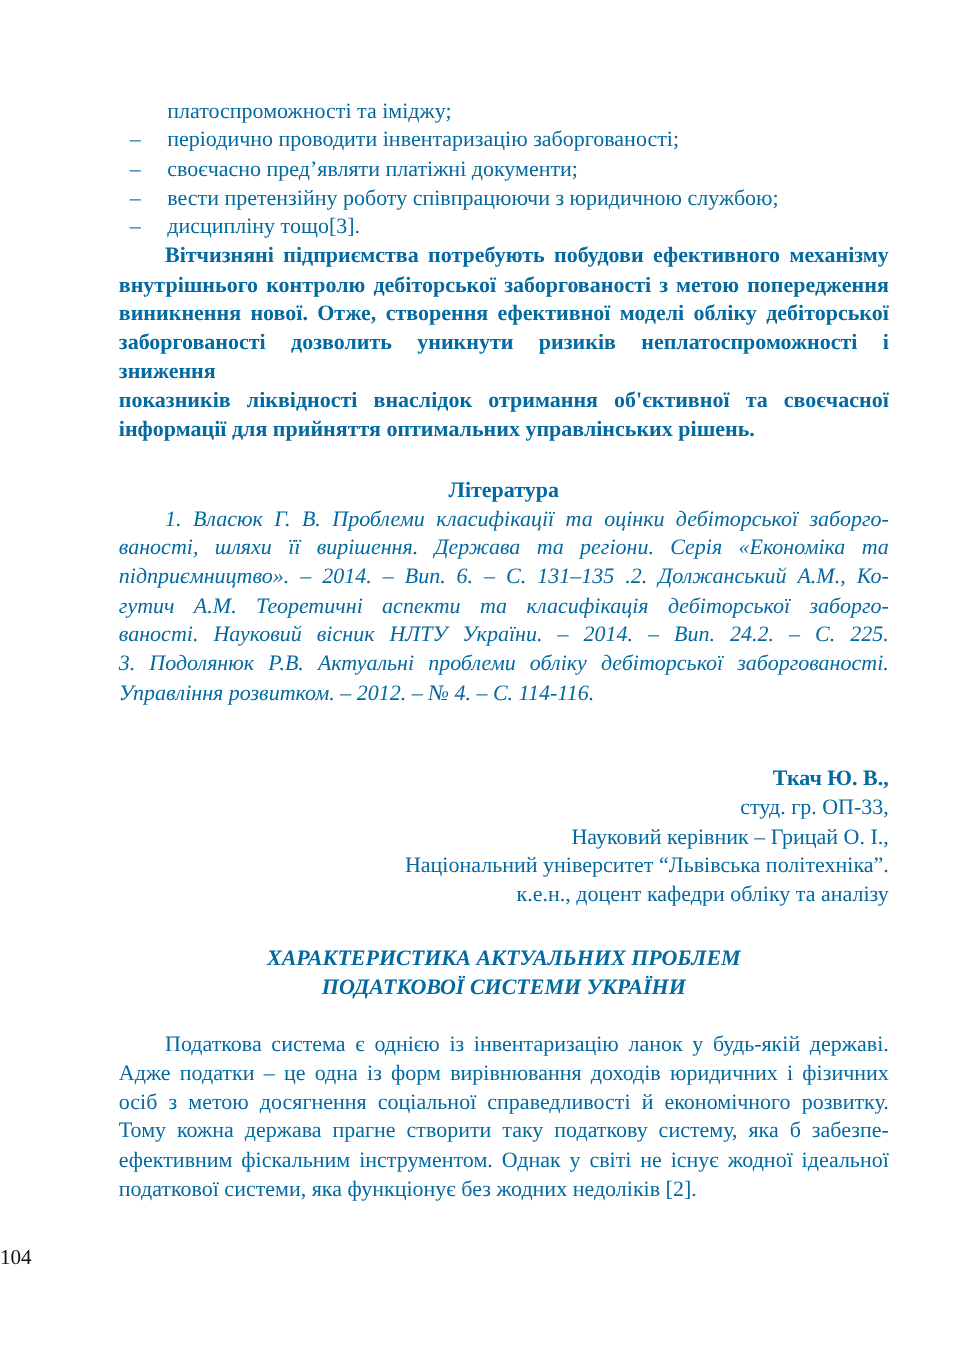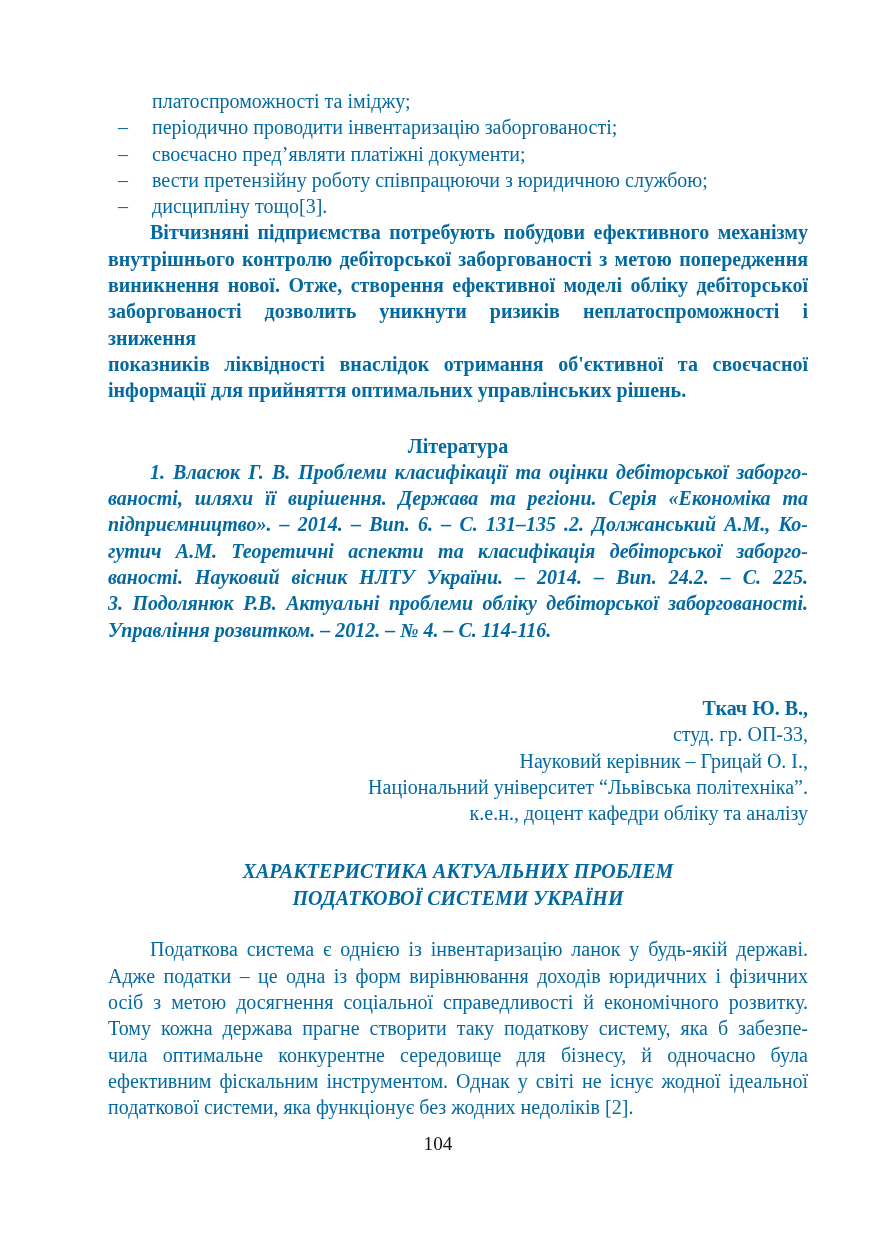--- a/index.html
+++ b/index.html
@@ -9,25 +9,25 @@
       font-family: "Liberation Serif", serif; color: #0369a1;
       font-size: 20px; line-height: 26.3px;
     }
     .line { display: block; white-space: nowrap; }
     .just { text-align: justify; text-align-last: justify; white-space: normal; }
     .ind-list { padding-left: 44px; }
     .dash-item { position: relative; padding-left: 44px; }
     .dash { position: absolute; left: 10px; top: 0; }
     .bold { font-weight: bold; }
     .lit-head { margin-top: 29px; font-weight: bold; text-align: center; }
-    .refs { font-style: italic; font-weight: bold; }
+    .refs { font-style: italic; font-weight: normal; }
     .author-block { margin-top: 52px; text-align: right; }
     .title-block { margin-top: 32px; font-weight: bold; text-align: center; line-height: 27px; font-style: italic; }
     .body2 { margin-top: 24px; }
-    .page-num { position: absolute; left: 0; width: 876px; top: 1133px; text-align: center;
+    .page-num { position: absolute; left: 0; width: 876px; top: 1133px; 
       font-family: "Liberation Serif", serif; font-size: 19.2px; color: #111; }
   </style>
 </head>
 <body>
 
 <div class="page">
 
   <div>
     <span class="line ind-list">платоспроможності та іміджу;</span>
     <div class="dash-item">
@@ -79,19 +79,18 @@
   <div class="title-block">
     <span class="line">ХАРАКТЕРИСТИКА АКТУАЛЬНИХ ПРОБЛЕМ</span>
     <span class="line">ПОДАТКОВОЇ СИСТЕМИ УКРАЇНИ</span>
   </div>
 
   <div class="body2">
     <span class="line just" style="text-indent:42px">Податкова система є однією із інвентаризацію ланок у будь-якій державі.</span>
     <span class="line just">Адже податки – це одна із форм вирівнювання доходів юридичних і фізичних</span>
     <span class="line just">осіб з метою досягнення соціальної справедливості й економічного розвитку.</span>
     <span class="line just">Тому кожна держава прагне створити таку податкову систему, яка б забезпе-</span>
-    <span class="line just">чила оптимальне конкурентне середовище для бізнесу, й одночасно була</span>
     <span class="line just">ефективним фіскальним інструментом. Однак у світі не існує жодної ідеальної</span>
     <span class="line">податкової системи, яка функціонує без жодних недоліків [2].</span>
   </div>
 </div>
 
 <div class="page-num">104</div>
 
 </body></html>

